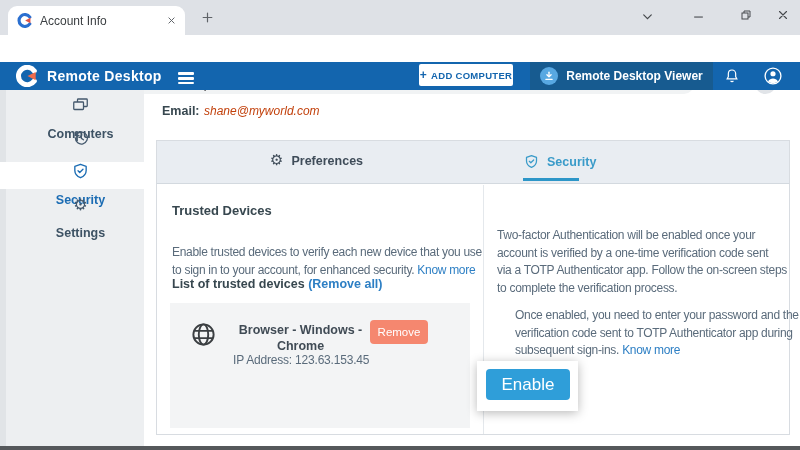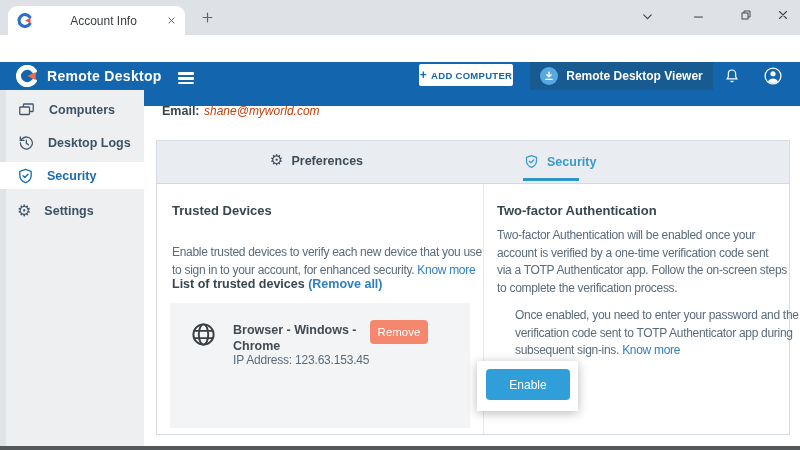--- a/index.html
+++ b/index.html
@@ -4,48 +4,48 @@
 <style>
   * { margin:0; padding:0; box-sizing:border-box; }
   body { background:#fff; }
   .screen { position:relative; width:800px; height:450px; overflow:hidden;
             font-family:"Liberation Sans", sans-serif; background:#fff; }
   .abs { position:absolute; }
 
   
   .tabstrip { left:0; top:0; width:800px; height:35px; background:#dee1e6; }
   .tab { left:8px; top:6px; width:177px; height:29px; background:#fff;
-         border-radius:9px 9px 0 0; display:flex; align-items:center; padding:0 9px;text-align:center; }
+         border-radius:9px 9px 0 0; display:flex; align-items:center; padding:0 9px; }
   .tabtitle { font-size:12px; color:#3c4043; flex:1; margin-left:8px; white-space:nowrap; overflow:hidden; }
   .toolbar { left:0; top:35px; width:800px; height:27px; background:#fff; }
   .urlbar { left:84px; top:39px; width:610px; height:20px; border-radius:10px;
             background:#f1f3f4; display:flex; align-items:center; padding:0 10px; }
   .urltext { font-size:12px; color:#27292c; margin-left:7px; letter-spacing:-0.2px; }
   .glyph { color:#5f6368; }
   .avatarcircle { display:flex; align-items:center; justify-content:center;
                   width:21px; height:21px; border-radius:50%; background:#e1e4e8; }
 
   
-  .appheader { left:0; top:62px; width:800px; height:44px; background:#1365ae; }
+  .appheader { left:0; top:62px; width:800px; height:28px; background:#1365ae; }
   .brand { font-size:14px; font-weight:bold; color:#fff; letter-spacing:0.3px; }
   .burger span { display:block; width:16px; height:2.4px; background:#fff; margin:2.4px 0; border-radius:1px; }
   .addbtn { left:419px; top:64px; width:94px; height:22px; background:#fff; border-radius:2px;
             display:flex; align-items:center; justify-content:center; gap:4px;
             color:#1365ae; font-size:9.5px; font-weight:bold; letter-spacing:0.3px; border:none; cursor:pointer;}
   .viewer { left:530px; top:62px; width:183px; height:28px; background:#175b90;
             display:flex; align-items:center; justify-content:center; gap:8px; }
   .viewerlabel { color:#fff; font-size:12px; font-weight:bold; }
   .dlcircle { width:18px; height:18px; border-radius:50%; background:#58a8e2;
               display:flex; align-items:center; justify-content:center; }
 
   
   .sidebar { left:0; top:90px; width:144px; height:357px; background:#edeff1; }
   .sidebar-edge { left:0; top:90px; width:6px; height:357px; background:#e1e4e7; }
   .sbitem { left:0; width:144px; height:27px; display:flex; align-items:center; gap:13px;
-            padding-left:17px; font-size:12.5px; font-weight:bold; color:#3d5264; cursor:pointer; }
+            padding-left:17px; font-size:12.5px; font-weight:bold; color:#3d5264; cursor:pointer;flex-direction:column; }
   .sbitem.active { background:#fff; color:#1b6cb3; }
   .gearglyph { font-size:16px; line-height:1; color:#44586c; font-family:"DejaVu Sans", sans-serif; }
 
   
   .emaillabel { font-size:12.5px; font-weight:bold; color:#37474f; }
   .emailvalue { font-size:12px; color:#c2410c;font-style:italic; }
   .panel { left:156px; top:140px; width:634px; height:295px; border:1px solid #d8dce1; background:#fff; }
   .tabbar { left:156px; top:140px; width:634px; height:44px; background:#e9edf2; border:1px solid #d8dce1;
             border-bottom:1px solid #d3d9df; }
   .apptab { display:flex; align-items:center; gap:8px; font-size:12.5px; cursor:pointer; }
@@ -53,28 +53,28 @@
   .apptab.sec { color:#3a9bc9; font-weight:bold; }
   .tabunderline { left:523px; top:178px; width:56px; height:3px; background:#2d96c8; }
   .coldivider { left:483px; top:185px; width:1px; height:249px; background:#e4e8ec; }
 
   .h3 { font-size:13px; font-weight:bold; color:#37474f; }
   .para { font-size:12px; line-height:17.5px; color:#5a6b7b; letter-spacing:-0.3px; }
   .pre { white-space:pre; }
   .link { color:#2d7fc4; text-decoration:none; cursor:pointer; }
 
   .devcard { left:170px; top:303px; width:300px; height:125px; background:#f3f4f5; }
-  .devname { font-size:12.5px; font-weight:bold; color:#404b55; line-height:16px; width:135px; }
+  .devname { font-size:12.5px; font-weight:bold; color:#404b55; line-height:16px; width:135px;text-align:center; }
   .devmeta { font-size:12px; color:#5a6b7b; line-height:16px; width:172px; letter-spacing:-0.2px; }
   .removebtn { left:370px; top:320px; width:58px; height:24px; background:#f5876f; border:none; border-radius:4px;
                color:#fff; font-size:11.5px; cursor:pointer; font-family:"Liberation Sans",sans-serif;}
   .highlightbox { left:477px; top:361px; width:101px; height:50px; background:#fff;
                   box-shadow:0 2px 10px rgba(0,0,0,0.28); }
   .enablebtn { left:9px; top:8px; width:84px; height:31px; background:#2f9ed9; border:none; border-radius:4px;
-               color:#fff; font-size:12px; cursor:pointer; position:absolute; font-family:"Liberation Sans",sans-serif;}
+               color:#fff; font-size:17px; cursor:pointer; position:absolute; font-family:"Liberation Sans",sans-serif;}
   .bottomstrip { left:0; top:446px; width:800px; height:4px; background:#55585b; }
 </style>
 </head>
 <body>
 
 <div class="screen">
 
   <div class="abs tabstrip">
     <div class="abs tab">
       <span style="display:flex;">
@@ -271,21 +271,20 @@
     <svg width="27" height="27" viewBox="0 0 24 24" fill="none" stroke="#3b3f42" stroke-width="1.7">
         <circle cx="12" cy="12" r="9"></circle>
         <ellipse cx="12" cy="12" rx="4.2" ry="9"></ellipse>
         <path d="M3.6 8.8h16.8M3.6 15.2h16.8"></path>
       </svg>
   </span>
   <span class="abs devname" style="left:233px;top:322px;">Browser - Windows - Chrome</span>
   <button class="abs removebtn">Remove</button>
   <span class="abs devmeta" style="left:233px;top:352px;">IP Address: 123.63.153.45</span>
 
-  <span class="abs h3" style="left:497px;top:203px;">Two-factor Authentication</span>
   <p class="abs para" style="left:497px;top:227px;"><span class="pre">Two-factor Authentication will be enabled once your
 account is verified by a one-time verification code sent
 via a TOTP Authenticator app. Follow the on-screen steps
 to complete the verification process.</span></p>
   <p class="abs para" style="left:515px;top:307px;"><span class="pre">Once enabled, you need to enter your password and the
 verification code sent to TOTP Authenticator app during
 subsequent sign-ins.</span> <a class="link">Know more</a></p>
 
   <div class="abs highlightbox">
     <button class="enablebtn">Enable</button>

